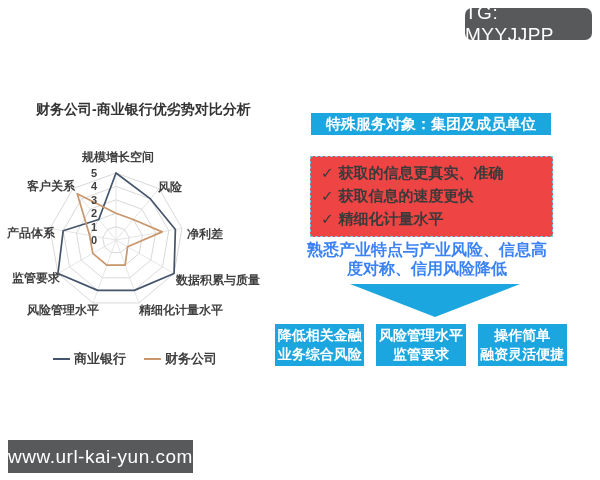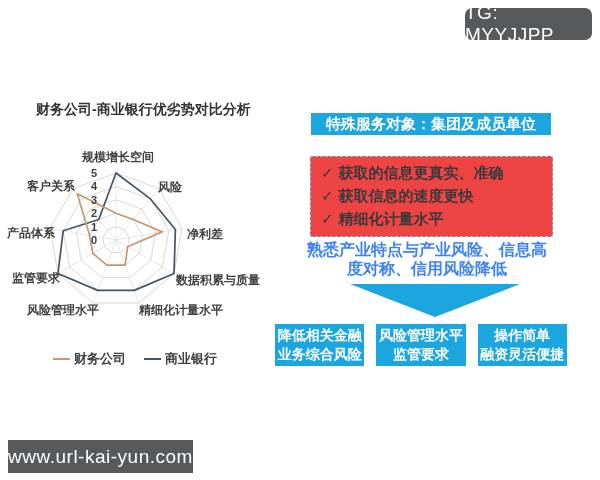--- a/index.html
+++ b/index.html
@@ -104,26 +104,26 @@
         <text x="139" y="184" text-anchor="start" class="axis-label">精细化计量水平</text>
         <text x="27" y="184" text-anchor="start" class="axis-label">风险管理水平</text>
         <text x="12" y="152" text-anchor="start" class="axis-label">监管要求</text>
         <text x="7" y="107" text-anchor="start" class="axis-label">产品体系</text>
         <text x="27" y="60" text-anchor="start" class="axis-label">客户关系</text>
       </svg>
   </div>
 
   <div id="chart-legend">
     <span class="legend-item">
+      <span class="legend-dash" style="background: rgb(68, 84, 106);"></span>
+      <span class="legend-label">商业银行</span>
+    </span>
+    <span class="legend-item">
       <span class="legend-dash" style="background: rgb(201, 151, 107);"></span>
       <span class="legend-label">财务公司</span>
-    </span>
-    <span class="legend-item">
-      <span class="legend-dash" style="background: rgb(68, 84, 106);"></span>
-      <span class="legend-label">商业银行</span>
     </span>
   </div>
 
   <div id="panel-header">
     <span>特殊服务对象：集团及成员单位</span>
   </div>
 
   <div id="benefits-box">
     <div class="benefit">
       <span class="check">✓</span><span>获取的信息更真实、准确</span>

